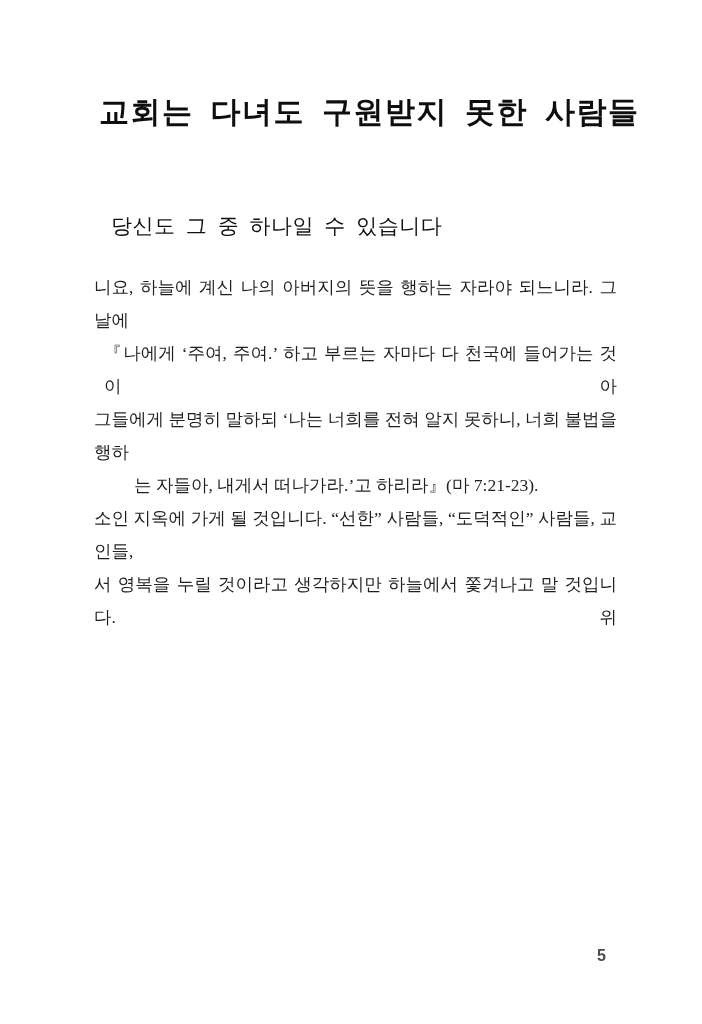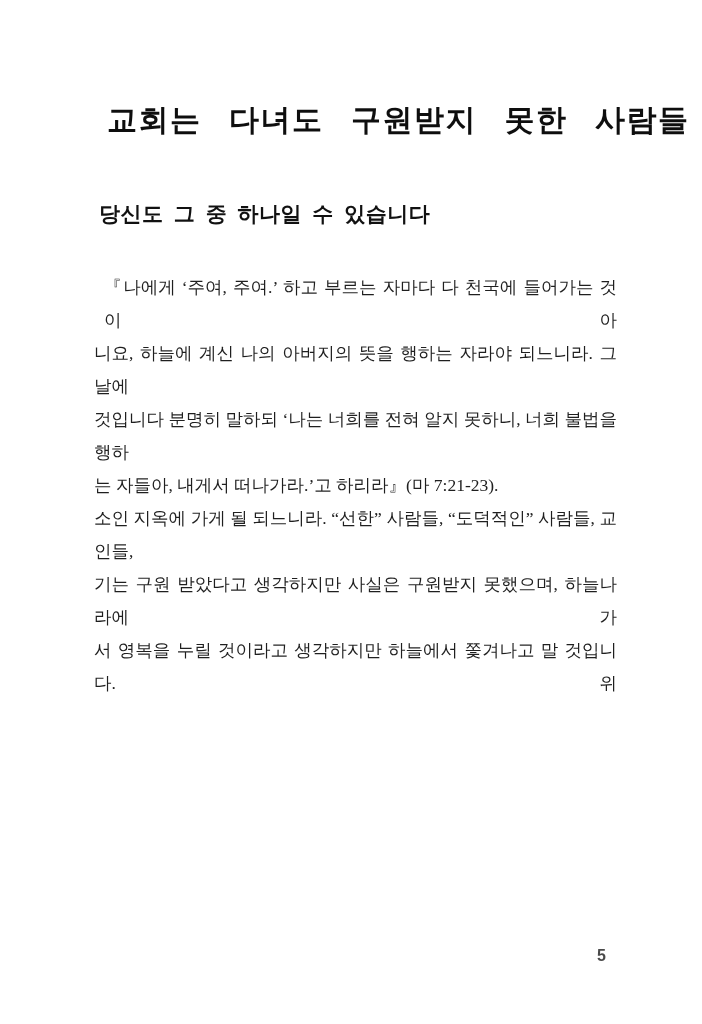--- a/index.html
+++ b/index.html
@@ -14,37 +14,37 @@
     margin: 0 auto;
     background: #ffffff;
     overflow: hidden;
     font-family: "Liberation Serif", "DejaVu Serif", serif;
     color: #1d1d1d;
   }
   .chapter-title {
     position: absolute;
     left: 99px;
     top: 92px;
-    margin: 8px;
-    font-family: Liberation Mono, monospace;
+    margin: 0;
+    font-family: Liberation Serif, serif;
     font-size: 30px;
     font-weight: 800;
     letter-spacing: 1.5px;
     word-spacing: 8px;
     color: #0e0e0e;
     white-space: nowrap;
   }
   .section-subtitle {
     position: absolute;
     left: 99px;
     top: 200px;
-    margin: 0;
+    margin: 12px;
     font-family: "Liberation Sans", "DejaVu Sans", sans-serif;
     font-size: 21px;
-    font-weight: 700;
+    font-weight: 400;
     letter-spacing: 0.5px;
     word-spacing: 4px;
     color: #111111;
     white-space: nowrap;
   }
   .body-text {
     position: absolute;
     left: 94px;
     top: 271px;
     width: 523px;
@@ -55,20 +55,21 @@
   .paragraph {
     margin: 0;
   }
   .line {
     text-align: justify;
     text-align-last: justify;
     white-space: normal;
   }
   .line.last {
     text-align-last: left;
+    margin-left: 40px;
   }
   .line.first {
     padding-left: 34px;
   }
   .line.first.quote-indent {
     padding-left: 10px;
   }
   .page-number {
     position: absolute;
     left: 597px;
@@ -82,26 +83,25 @@
 </head>
 <body>
 
 <div class="page">
   <h1 class="chapter-title">교회는 다녀도 구원받지 못한 사람들</h1>
 
   <h2 class="section-subtitle">당신도 그 중 하나일 수 있습니다</h2>
 
   <div class="body-text">
       <div class="paragraph">
+        <div class="line">니요, 하늘에 계신 나의 아버지의 뜻을 행하는 자라야 되느니라. 그 날에</div>
         <div class="line first quote-indent">『나에게 ‘주여, 주여.’ 하고 부르는 자마다 다 천국에 들어가는 것이 아</div>
-        <div class="line">니요, 하늘에 계신 나의 아버지의 뜻을 행하는 자라야 되느니라. 그 날에</div>
-        <div class="line">것입니다 분명히 말하되 ‘나는 너희를 전혀 알지 못하니, 너희 불법을 행하</div>
+        <div class="line">그들에게 분명히 말하되 ‘나는 너희를 전혀 알지 못하니, 너희 불법을 행하</div>
         <div class="line last">는 자들아, 내게서 떠나가라.’고 하리라』(마 7:21-23).</div>
       </div>
       <div class="paragraph">
-        <div class="line">소인 지옥에 가게 될 되느니라. “선한” 사람들, “도덕적인” 사람들, 교인들,</div>
-        <div class="line">기는 구원 받았다고 생각하지만 사실은 구원받지 못했으며, 하늘나라에 가</div>
+        <div class="line">소인 지옥에 가게 될 것입니다. “선한” 사람들, “도덕적인” 사람들, 교인들,</div>
         <div class="line">서 영복을 누릴 것이라고 생각하지만 하늘에서 쫓겨나고 말 것입니다. 위</div>
       </div>
     </div>
 
   <div class="page-number">5</div>
 </div>
 
 </body></html>

